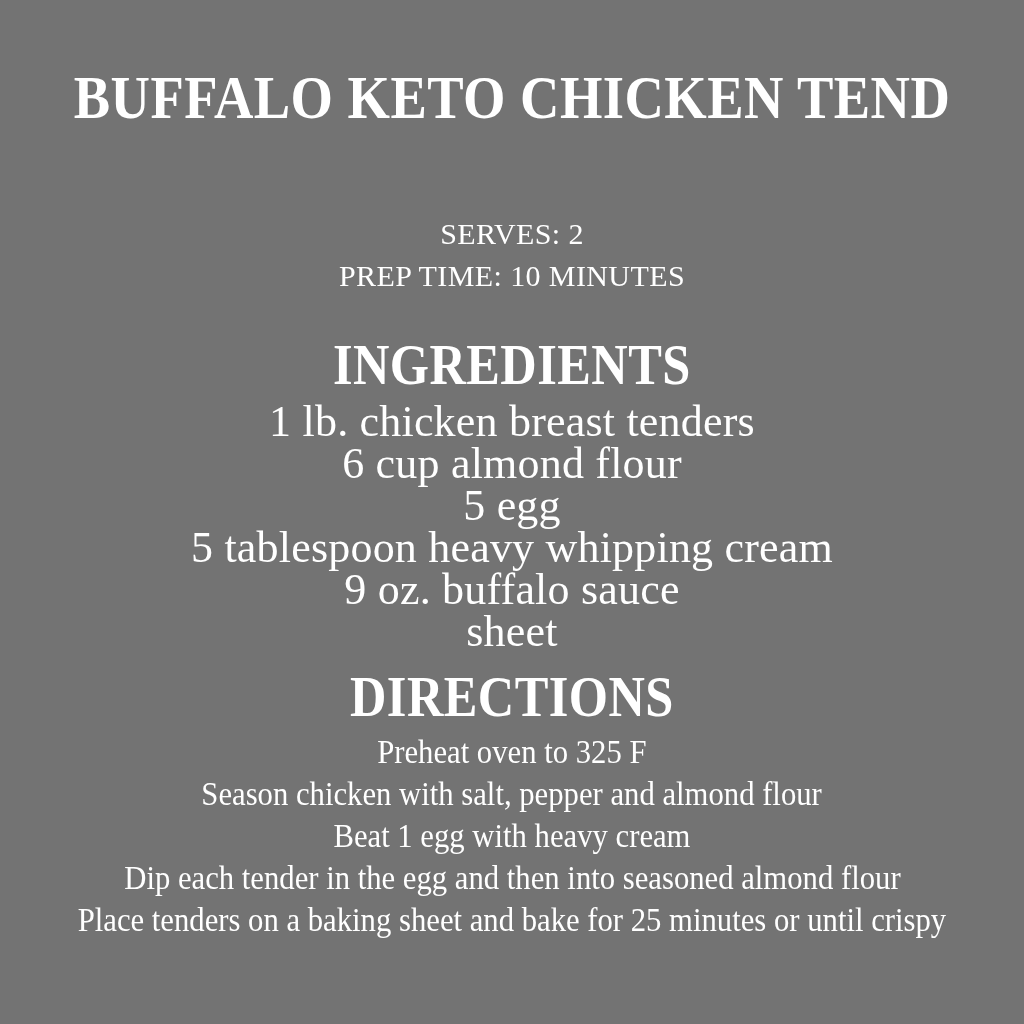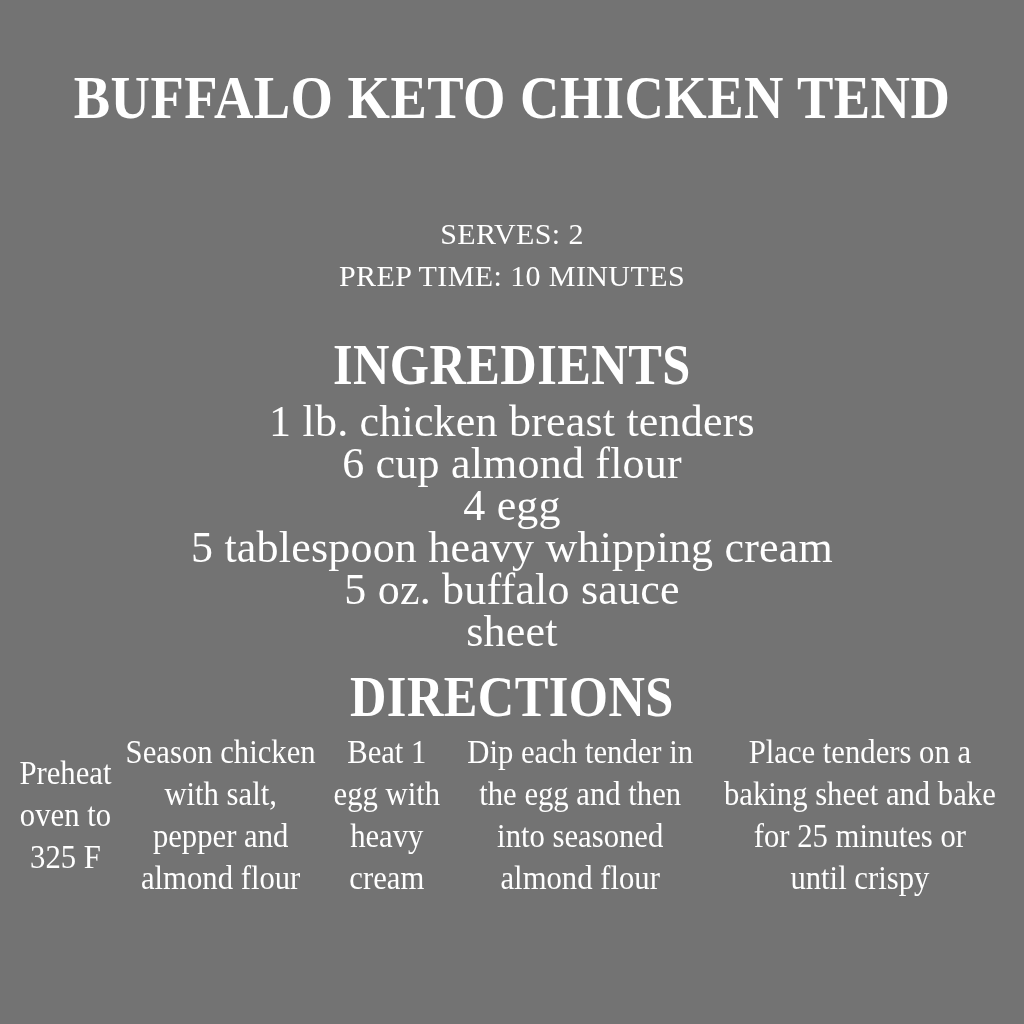--- a/index.html
+++ b/index.html
@@ -100,21 +100,21 @@
     font-size: 44px;
     line-height: 42px;
     letter-spacing: 0.2px;
     white-space: nowrap;
     color: #ffffff;
   }
 
   
   .directions-list {
     display: flex;
-    flex-direction: row;
+    flex-direction: column;
     align-items: center;
     width: 100%;
     justify-content: space-between;
   }
 
   .direction-item {
     font-family: "Liberation Serif", "DejaVu Serif", serif;
     font-weight: 400;
     font-size: 33px;
     line-height: 42px;
@@ -135,23 +135,23 @@
   <div class="meta-block">
     <div class="meta-line">SERVES: 2</div>
     <div class="meta-line">PREP TIME: 10 MINUTES</div>
   </div>
 
   <h2 class="section-heading" id="ingredients-heading">INGREDIENTS</h2>
 
   <div class="ingredients-list">
     <div class="ingredient-item">1 lb. chicken breast tenders</div>
     <div class="ingredient-item">6 cup almond flour</div>
-    <div class="ingredient-item">4 egg</div>
+    <div class="ingredient-item">5 egg</div>
     <div class="ingredient-item">5 tablespoon heavy whipping cream</div>
-    <div class="ingredient-item">5 oz. buffalo sauce</div>
+    <div class="ingredient-item">9 oz. buffalo sauce</div>
     <div class="ingredient-item">sheet</div>
   </div>
 
   <h2 class="section-heading" id="directions-heading">DIRECTIONS</h2>
 
   <div class="directions-list">
     <div class="direction-item">Preheat oven to 325 F</div>
     <div class="direction-item">Season chicken with salt, pepper and almond flour</div>
     <div class="direction-item">Beat 1 egg with heavy cream</div>
     <div class="direction-item">Dip each tender in the egg and then into seasoned almond flour</div>

